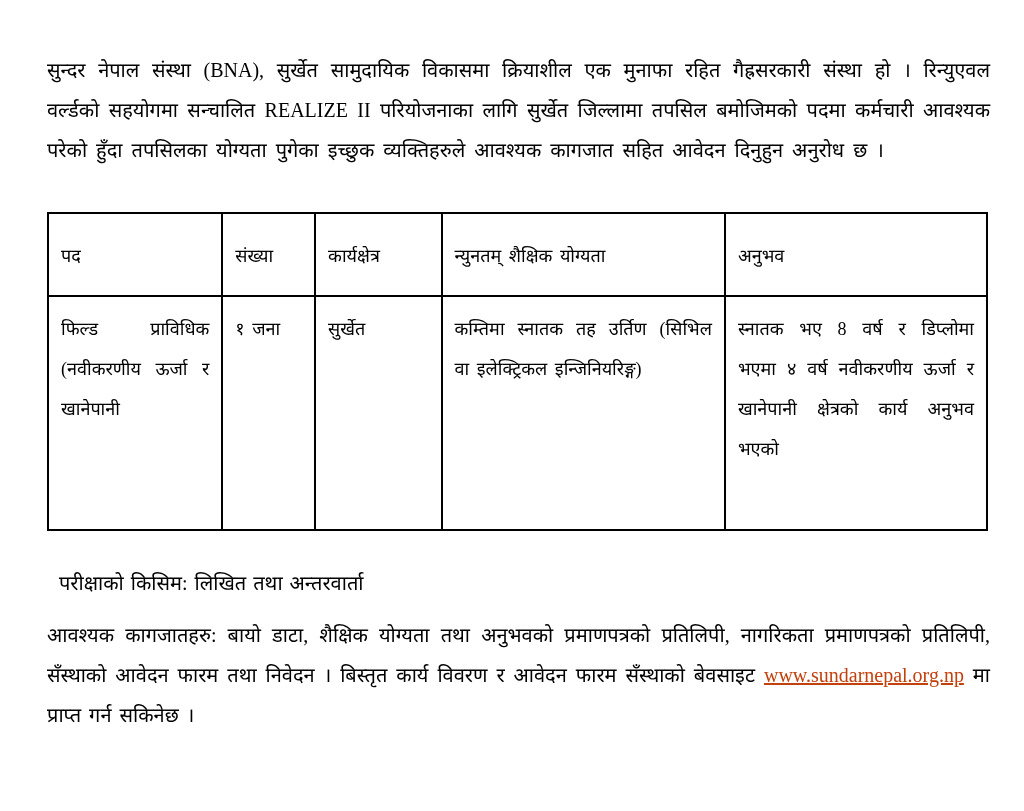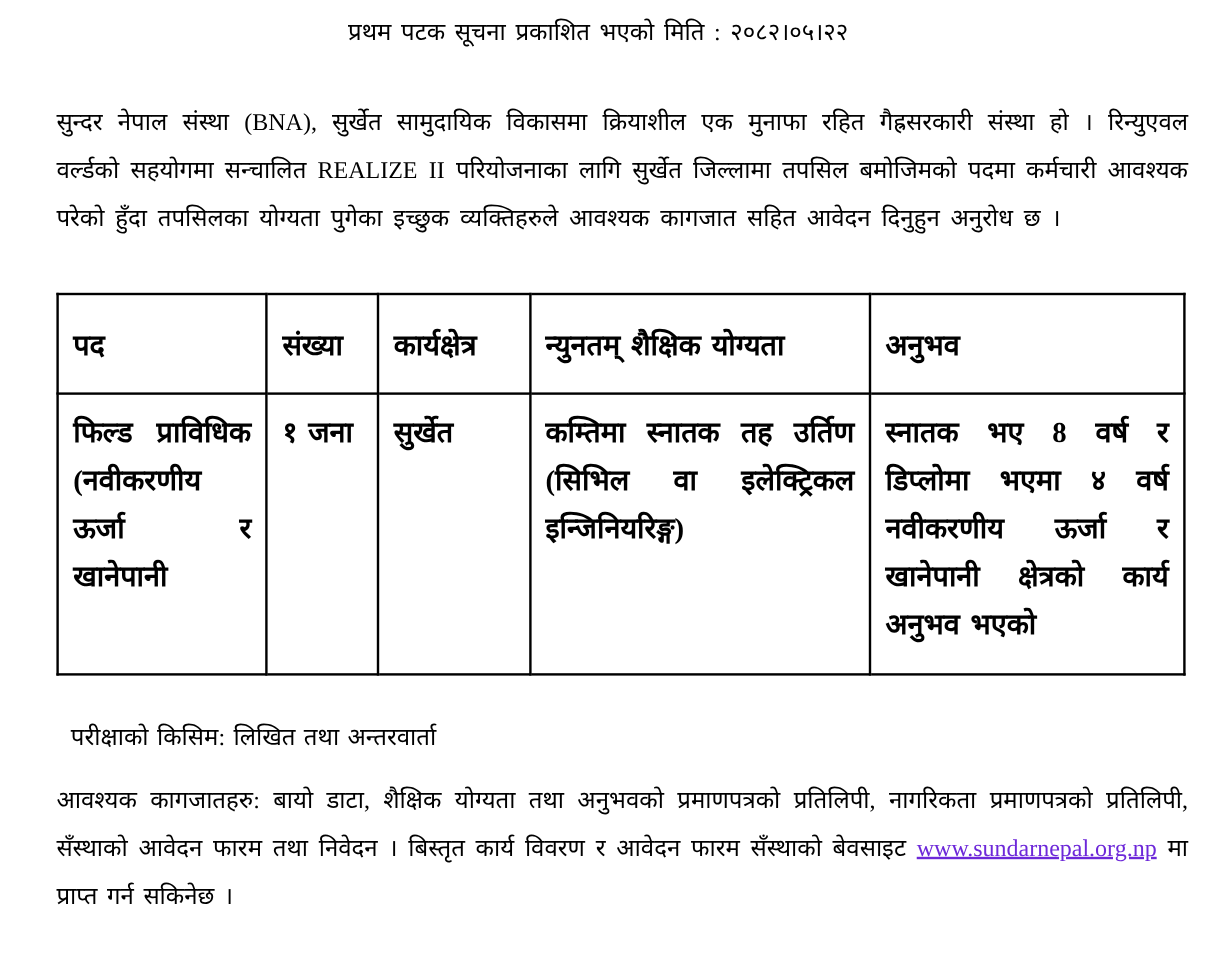--- a/index.html
+++ b/index.html
@@ -35,22 +35,22 @@
   }
   table.vacancy {
     border-collapse: collapse;
     table-layout: fixed;
     width: 941px;
     margin-top: 42px;
   }
   table.vacancy th,
   table.vacancy td {
     border: 2px solid #000000;
-    font-weight: bold;
-    font-size: 24px;
+    font-weight: normal;
+    font-size: 18px;
   }
   table.vacancy th {
     height: 81px;
     text-align: left;
     vertical-align: middle;
     padding: 0 10px 0 12px;
     word-spacing: 3px;
   }
   table.vacancy td {
     height: 206px;
@@ -81,21 +81,20 @@
   }
   a.site-link {
     text-decoration: underline;
   }
 </style>
 </head>
 <body>
 
 <div class="page">
 
-  <div class="pub-date">प्रथम पटक सूचना प्रकाशित भएको मिति : २०८२।०५।२२</div>
 
   <p class="intro">सुन्दर नेपाल संस्था (BNA), सुर्खेत सामुदायिक विकासमा क्रियाशील एक मुनाफा रहित गैह्रसरकारी संस्था हो । रिन्युएवल वर्ल्डको सहयोगमा सन्चालित REALIZE II परियोजनाका लागि सुर्खेत जिल्लामा तपसिल बमोजिमको पदमा कर्मचारी आवश्यक परेको हुँदा तपसिलका योग्यता पुगेका इच्छुक व्यक्तिहरुले आवश्यक कागजात सहित आवेदन दिनुहुन अनुरोध छ ।</p>
 
   <table class="vacancy">
     <colgroup>
       <col class="col-position">
       <col class="col-number">
       <col class="col-area">
       <col class="col-education">
       <col class="col-experience">
@@ -117,16 +116,16 @@
         <td>कम्तिमा स्नातक तह उर्तिण (सिभिल वा इलेक्ट्रिकल इन्जिनियरिङ्ग)</td>
         <td>स्नातक भए 8 वर्ष र डिप्लोमा भएमा ४ वर्ष नवीकरणीय ऊर्जा र खानेपानी क्षेत्रको कार्य अनुभव भएको</td>
       </tr>
     </tbody>
   </table>
 
   <p class="footer-line footer-first">परीक्षाको किसिम: लिखित तथा अन्तरवार्ता</p>
 
 
   <p class="footer-para">
-    <span>आवश्यक कागजातहरु: बायो डाटा, शैक्षिक योग्यता तथा अनुभवको प्रमाणपत्रको प्रतिलिपी, नागरिकता प्रमाणपत्रको प्रतिलिपी, सँस्थाको आवेदन फारम तथा निवेदन । बिस्तृत कार्य विवरण र आवेदन फारम सँस्थाको बेवसाइट </span><a class="site-link" href="www.sundarnepal.org.np" style="color: #6d28d9;">www.sundarnepal.org.np</a><span> मा प्राप्त गर्न सकिनेछ ।</span>
+    <span>आवश्यक कागजातहरु: बायो डाटा, शैक्षिक योग्यता तथा अनुभवको प्रमाणपत्रको प्रतिलिपी, नागरिकता प्रमाणपत्रको प्रतिलिपी, सँस्थाको आवेदन फारम तथा निवेदन । बिस्तृत कार्य विवरण र आवेदन फारम सँस्थाको बेवसाइट </span><a class="site-link" href="www.sundarnepal.org.np" style="color: #c2410c;">www.sundarnepal.org.np</a><span> मा प्राप्त गर्न सकिनेछ ।</span>
   </p>
 
 </div>
 
 </body></html>

